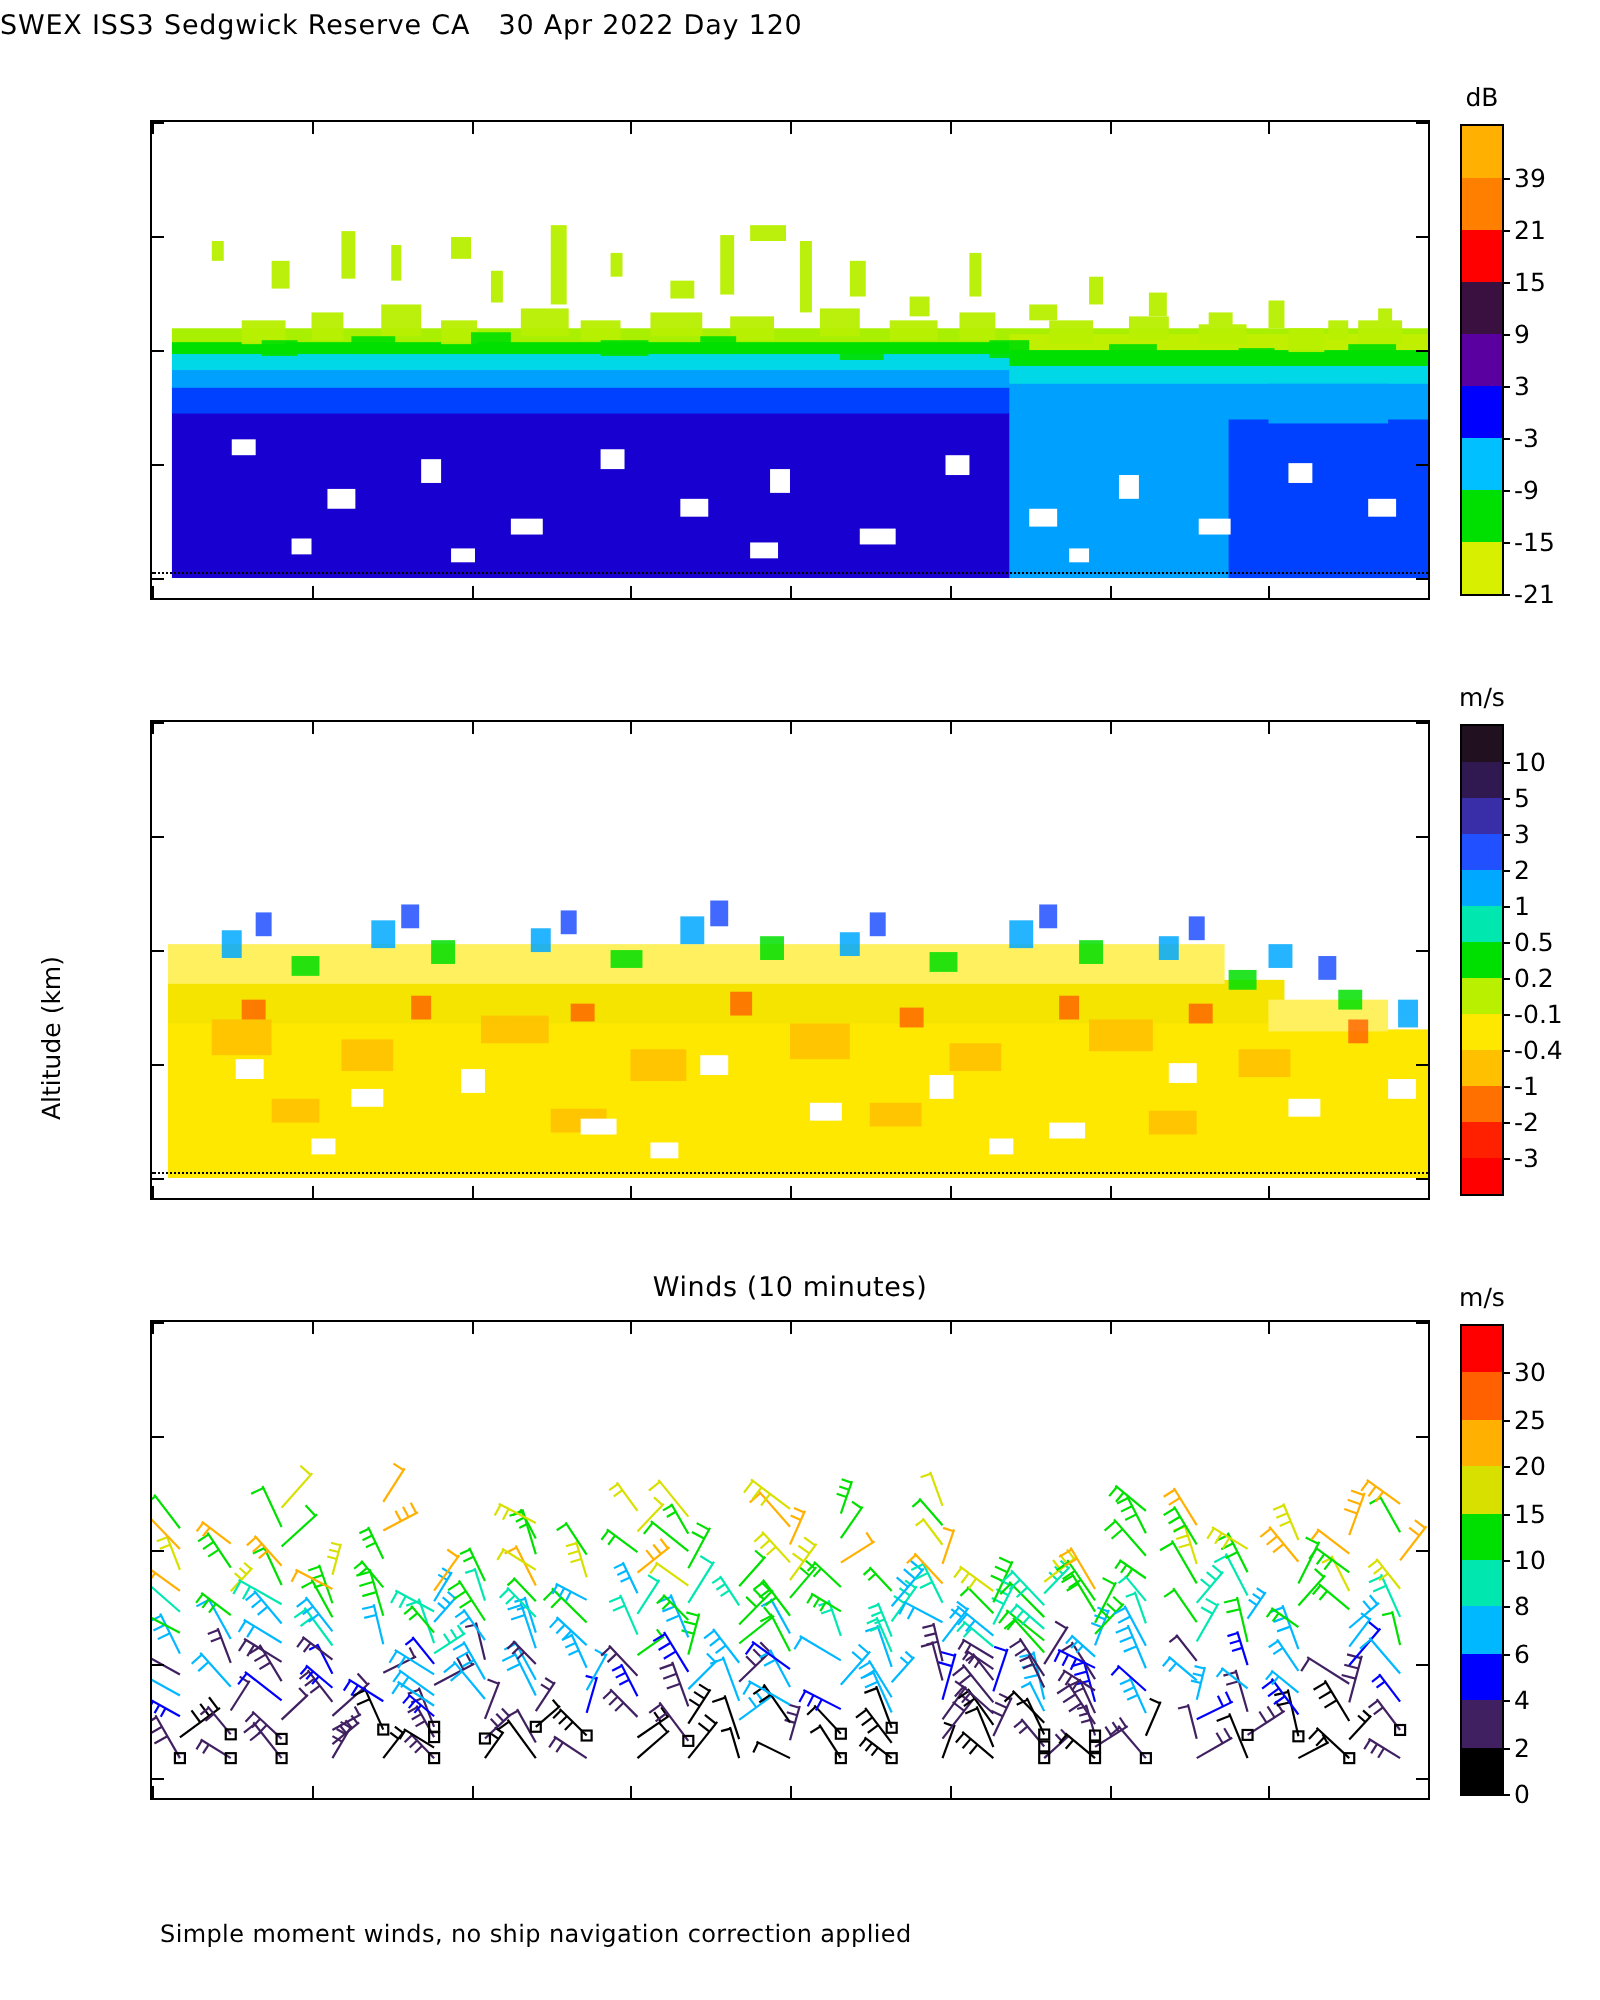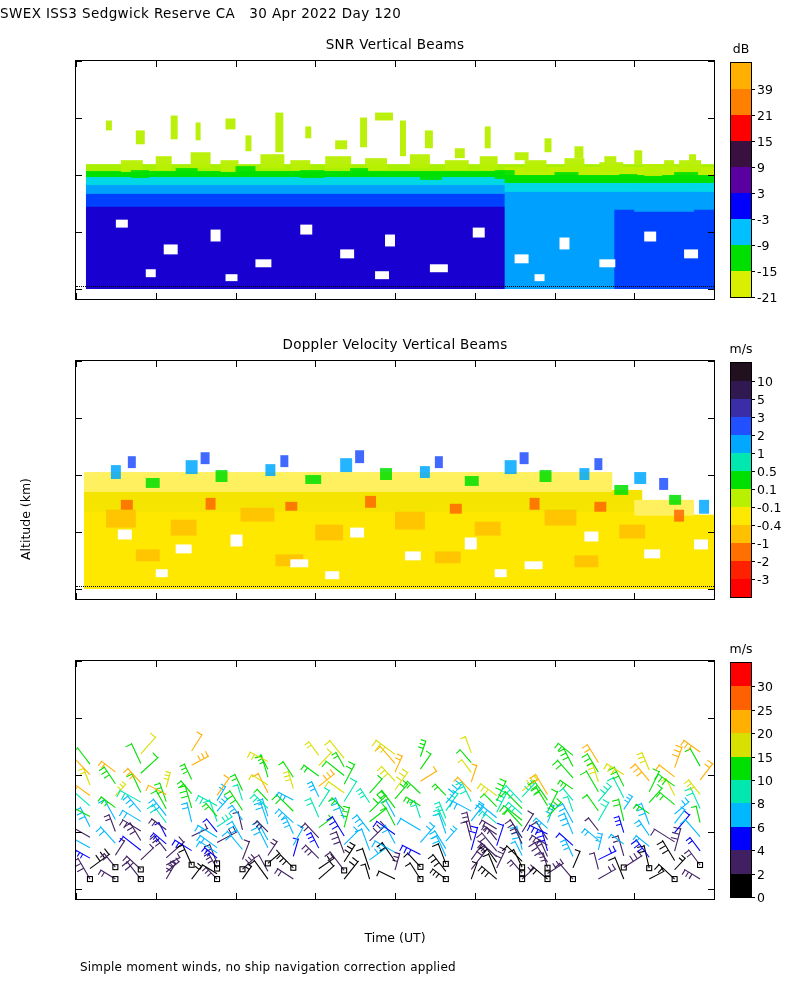--- a/index.html
+++ b/index.html
@@ -132,21 +132,20 @@
   svg.field { position: absolute; left:0; top:0; width:100%; height:100%; }
 </style>
 </head>
 <body>
 
 <div class="page">
 
   <div class="suptitle">SWEX ISS3 Sedgwick Reserve CA   30 Apr 2022 Day 120</div>
 
   <div class="panel" id="panel1" style="left:75px; top:60px; width:640px; height:240px;">
-    <div class="panel-title">SNR Vertical Beams</div>
     <div class="plotbox">
       <svg class="field" viewBox="0 0 640 240" preserveAspectRatio="none">
         <g>
 
           <rect x="10" y="145" width="690" height="85" fill="#1800d0"></rect>
           <rect x="10" y="133" width="690" height="14" fill="#0040ff"></rect>
           <rect x="10" y="124" width="690" height="10" fill="#00a0ff"></rect>
           <rect x="10" y="116" width="690" height="9" fill="#00d8e8"></rect>
           <rect x="10" y="110" width="690" height="7" fill="#00e000"></rect>
           <rect x="10" y="104" width="690" height="7" fill="#a8f000"></rect>
@@ -261,21 +260,20 @@
         <div class="xtick-mark top" style="left: 478.5px;"></div>
         <div class="xtick-mark" style="left: 558.25px;"></div>
         <div class="xtick-mark top" style="left: 558.25px;"></div>
         <div class="xtick-mark" style="left: 638px;"></div>
         <div class="xtick-mark top" style="left: 638px;"></div>
       </div>
     <div class="ylabel-hold"></div>
   </div>
 
   <div class="panel" id="panel2" style="left:75px; top:360px; width:640px; height:240px;">
-    <div class="panel-title">Doppler Velocity Vertical Beams</div>
     <div class="plotbox">
       <svg class="field" viewBox="0 0 640 240" preserveAspectRatio="none">
 
         <rect x="8" y="150" width="560" height="80" fill="#ffe800"></rect>
         <rect x="8" y="130" width="560" height="22" fill="#f4e400"></rect>
         <rect x="8" y="112" width="530" height="20" fill="#fff060"></rect>
         <rect x="560" y="155" width="80" height="75" fill="#ffe800"></rect>
         <rect x="560" y="140" width="60" height="16" fill="#fff060"></rect>
         <g fill="#ffc000" opacity="0.85">
           <rect x="30" y="150" width="30" height="18"></rect>
@@ -376,20 +374,21 @@
         <div class="xtick-mark" style="left: 478.5px;"></div>
         <div class="xtick-mark top" style="left: 478.5px;"></div>
         <div class="xtick-mark" style="left: 558.25px;"></div>
         <div class="xtick-mark top" style="left: 558.25px;"></div>
         <div class="xtick-mark" style="left: 638px;"></div>
         <div class="xtick-mark top" style="left: 638px;"></div>
       </div>
   </div>
 
   <div class="panel" id="panel3" style="left:75px; top:660px; width:640px; height:240px;">
+    <div class="panel-title">Winds (10 minutes)</div>
     <div class="plotbox">
       <svg class="field" viewBox="0 0 640 240" preserveAspectRatio="none">
         <g id="barbs" stroke-width="1.1" fill="none">
             <line x1="14.0" y1="219.9" x2="1.7" y2="198.3" stroke="#402060"></line>
             <line x1="2.3" y1="199.3" x2="-4.2" y2="203.0" stroke="#402060"></line>
             <line x1="5.0" y1="204.1" x2="-1.5" y2="207.8" stroke="#402060"></line>
             <line x1="7.7" y1="208.9" x2="1.2" y2="212.5" stroke="#402060"></line>
             <rect x="11.5" y="217.4" width="5" height="5" stroke="#000" fill="none"></rect>
             <line x1="14.0" y1="209.4" x2="34.1" y2="194.5" stroke="#000000"></line>
             <line x1="33.1" y1="195.2" x2="28.6" y2="189.2" stroke="#000000"></line>
@@ -1460,21 +1459,21 @@
       <div class="cbar-tick-label" style="top: 15.3846%;">5</div>
       <div class="cbar-tick-mark" style="top: 15.3846%;"></div>
       <div class="cbar-tick-label" style="top: 23.0769%;">3</div>
       <div class="cbar-tick-mark" style="top: 23.0769%;"></div>
       <div class="cbar-tick-label" style="top: 30.7692%;">2</div>
       <div class="cbar-tick-mark" style="top: 30.7692%;"></div>
       <div class="cbar-tick-label" style="top: 38.4615%;">1</div>
       <div class="cbar-tick-mark" style="top: 38.4615%;"></div>
       <div class="cbar-tick-label" style="top: 46.1538%;">0.5</div>
       <div class="cbar-tick-mark" style="top: 46.1538%;"></div>
-      <div class="cbar-tick-label" style="top: 53.8462%;">0.1</div>
+      <div class="cbar-tick-label" style="top: 53.8462%;">0.2</div>
       <div class="cbar-tick-mark" style="top: 53.8462%;"></div>
       <div class="cbar-tick-label" style="top: 61.5385%;">-0.1</div>
       <div class="cbar-tick-mark" style="top: 61.5385%;"></div>
       <div class="cbar-tick-label" style="top: 69.2308%;">-0.4</div>
       <div class="cbar-tick-mark" style="top: 69.2308%;"></div>
       <div class="cbar-tick-label" style="top: 76.9231%;">-1</div>
       <div class="cbar-tick-mark" style="top: 76.9231%;"></div>
       <div class="cbar-tick-label" style="top: 84.6154%;">-2</div>
       <div class="cbar-tick-mark" style="top: 84.6154%;"></div>
       <div class="cbar-tick-label" style="top: 92.3077%;">-3</div>
@@ -1510,17 +1509,16 @@
       <div class="cbar-tick-label" style="top: 80%;">4</div>
       <div class="cbar-tick-mark" style="top: 80%;"></div>
       <div class="cbar-tick-label" style="top: 90%;">2</div>
       <div class="cbar-tick-mark" style="top: 90%;"></div>
       <div class="cbar-tick-label" style="top: 100%;">0</div>
       <div class="cbar-tick-mark" style="top: 100%;"></div>
     </div>
 
   <div class="ylabel" id="shared-ylabel" style="left:18px; top:560px;">Altitude (km)</div>
 
-  <div class="xlabel" style="left:75px; top:930px; width:640px;">Time (UT)</div>
 
   <div class="footnote">Simple moment winds, no ship navigation correction applied</div>
 
 </div>
 
 </body></html>

